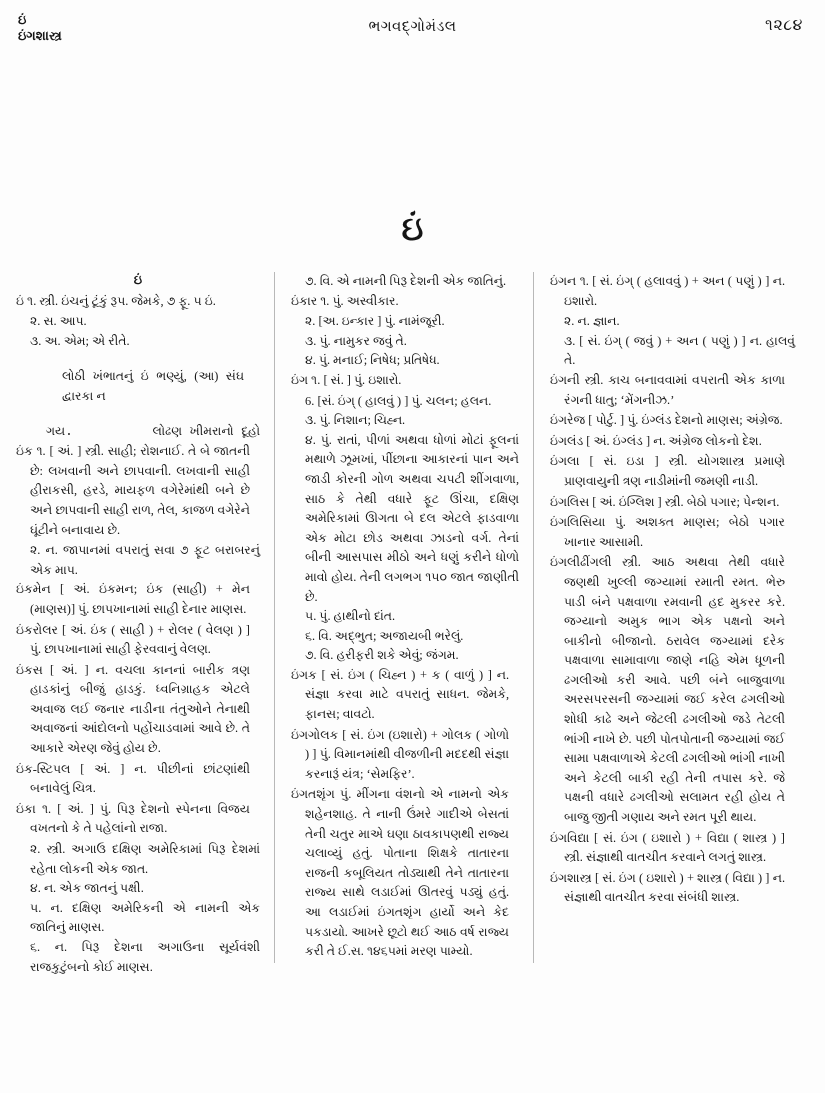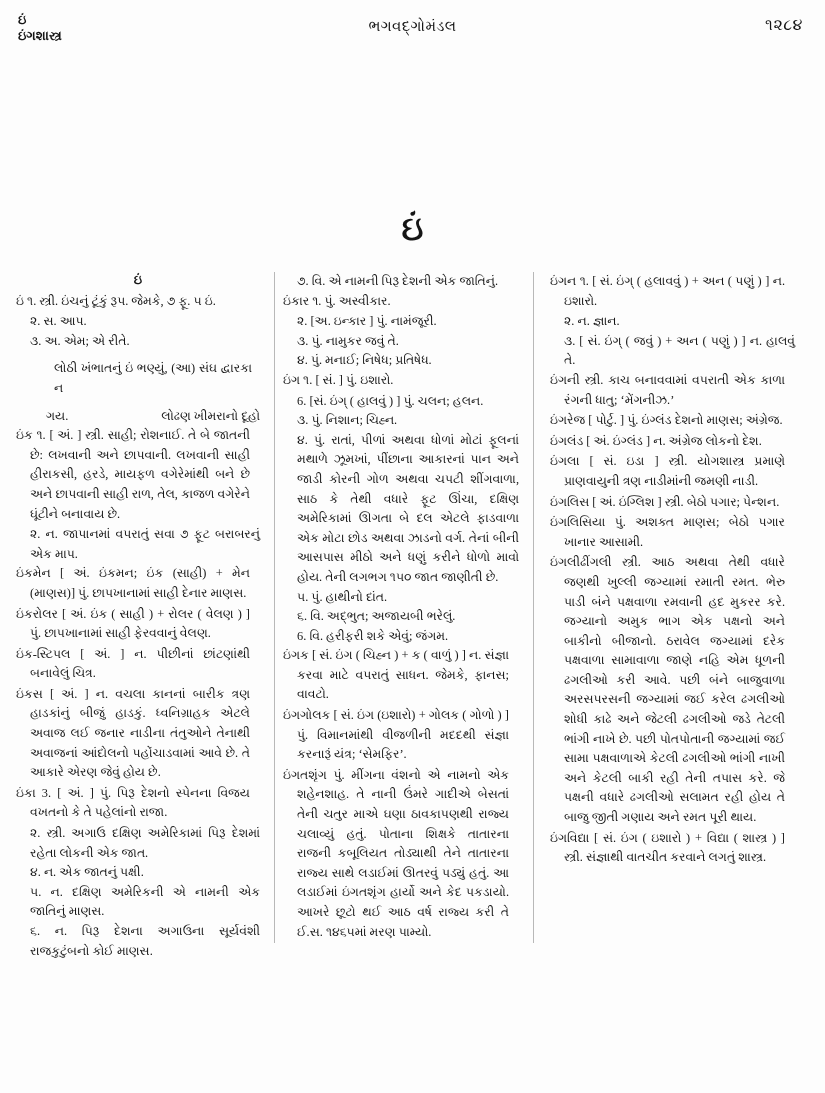--- a/index.html
+++ b/index.html
@@ -92,21 +92,20 @@
     font-size: 12.4px;
     line-height: 1.58;
     text-align: justify;
     text-justify: inter-word;
   }
   .col.col-1 { width: 274px; }
   .col.col-2 {
     width: 260px;
     border-left: 1px solid #b8b8b8;
     border-right: 1px solid #b8b8b8;
-    padding-left: 8px;
   }
   .col.col-3 { width: 275px; }
 
   .col-mark {
     text-align: center;
     font-size: 13px;
     font-weight: bold;
     margin: 0 0 4px 0;
     line-height: 1.2;
   }
@@ -125,25 +124,26 @@
     margin: 0;
     padding-left: 14px;
     text-indent: 0;
   }
   .sub-note {
     margin: 0;
     padding-left: 30px;
     text-indent: 0;
     display: flex;
     justify-content: space-between;
+    font-family: Liberation Mono, monospace;
   }
   .sub-note .sn-a { }
   .sub-note .sn-b { }
   .note-line {
-    margin: 8px;
+    margin: 16px;
     padding-left: 30px;
   }
 </style>
 </head>
 <body>
 
 <div class="page">
 
   <div class="running-head">
     <div class="head-left">
@@ -164,53 +164,54 @@
         <div class="sense">૩. અ. એમ; એ રીતે.</div>
         <div class="note-line">લોઠી ખંભાતનું ઇં ભણ્યું, (આ) સંઘ દ્વારકા ન</div>
         <div class="sub-note">
           <span class="sn-a">ગય.</span>
           <span class="sn-b">લોઢણ ખીમરાનો દૂહો</span>
         </div>
         <div class="entry hang">ઇંક ૧. [ અં. ] સ્ત્રી. સાહી; રોશનાઈ. તે બે જાતની છે: લખવાની અને છાપવાની. લખવાની સાહી હીરાકસી, હરડે, માયફળ વગેરેમાંથી બને છે અને છાપવાની સાહી રાળ, તેલ, કાજળ વગેરેને ઘૂંટીને બનાવાય છે.</div>
         <div class="sense">૨. ન. જાપાનમાં વપરાતું સવા ૭ ફૂટ બરાબરનું એક માપ.</div>
         <div class="entry hang">ઇંકમેન [ અં. ઇંકમન; ઇંક (સાહી) + મેન (માણસ)] પું. છાપખાનામાં સાહી દેનાર માણસ.</div>
         <div class="entry hang">ઇંકરોલર [ અં. ઇંક ( સાહી ) + રોલર ( વેલણ ) ] પું. છાપખાનામાં સાહી ફેરવવાનું વેલણ.</div>
+        <div class="entry hang">ઇંકસ [ અં. ] ન. વચલા કાનનાં બારીક ત્રણ હાડકાંનું બીજું હાડકું. ધ્વનિગ્રાહક એટલે અવાજ લઈ જનાર નાડીના તંતુઓને તેનાથી અવાજનાં આંદોલનો પહોંચાડવામાં આવે છે. તે આકારે એરણ જેવું હોય છે.</div>
         <div class="entry hang">ઇંક-સ્ટિપલ [ અં. ] ન. પીછીનાં છાંટણાંથી બનાવેલું ચિત્ર.</div>
-        <div class="entry hang">ઇંકસ [ અં. ] ન. વચલા કાનનાં બારીક ત્રણ હાડકાંનું બીજું હાડકું. ધ્વનિગ્રાહક એટલે અવાજ લઈ જનાર નાડીના તંતુઓને તેનાથી અવાજનાં આંદોલનો પહોંચાડવામાં આવે છે. તે આકારે એરણ જેવું હોય છે.</div>
-        <div class="entry hang">ઇંકા 3. [ અં. ] પું. પિરૂ દેશનો સ્પેનના વિજય વખતનો કે તે પહેલાંનો રાજા.</div>
+        <div class="entry hang">ઇંકા ૧. [ અં. ] પું. પિરૂ દેશનો સ્પેનના વિજય વખતનો કે તે પહેલાંનો રાજા.</div>
         <div class="sense">૨. સ્ત્રી. અગાઉ દક્ષિણ અમેરિકામાં પિરૂ દેશમાં રહેતા લોકની એક જાત.</div>
         <div class="sense">૪. ન. એક જાતનું પક્ષી.</div>
         <div class="sense">૫. ન. દક્ષિણ અમેરિકની એ નામની એક જાતિનું માણસ.</div>
         <div class="sense">૬. ન. પિરૂ દેશના અગાઉના સૂર્યવંશી રાજકુટુંબનો કોઈ માણસ.</div>
       </div>
     <div class="col col-2">
         <div class="sense">૭. વિ. એ નામની પિરૂ દેશની એક જાતિનું.</div>
         <div class="entry hang">ઇંકાર ૧. પું. અસ્વીકાર.</div>
         <div class="sense">૨. [અ. ઇન્કાર ] પું. નામંજૂરી.</div>
         <div class="sense">૩. પું. નામુકર જવું તે.</div>
         <div class="sense">૪. પું. મનાઈ; નિષેધ; પ્રતિષેધ.</div>
         <div class="entry hang">ઇંગ ૧. [ સં. ] પું. ઇશારો.</div>
         <div class="sense">6. [સં. ઇંગ્ ( હાલવું ) ] પું. ચલન; હલન.</div>
         <div class="sense">૩. પું. નિશાન; ચિહ્ન.</div>
         <div class="sense">૪. પું. રાતાં, પીળાં અથવા ધોળાં મોટાં ફૂલનાં મથાળે ઝૂમખાં, પીંછાના આકારનાં પાન અને જાડી કોરની ગોળ અથવા ચપટી શીંગવાળા, સાઠ કે તેથી વધારે ફૂટ ઊંચા, દક્ષિણ અમેરિકામાં ઊગતા બે દલ એટલે ફાડવાળા એક મોટા છોડ અથવા ઝાડનો વર્ગ. તેનાં બીની આસપાસ મીઠો અને ધણું કરીને ધોળો માવો હોય. તેની લગભગ ૧૫૦ જાત જાણીતી છે.</div>
         <div class="sense">૫. પું. હાથીનો દાંત.</div>
         <div class="sense">૬. વિ. અદ્ભુત; અજાયબી ભરેલું.</div>
-        <div class="sense">6. વિ. હરીફરી શકે એવું; જંગમ.</div>
+        <div class="sense">૭. વિ. હરીફરી શકે એવું; જંગમ.</div>
         <div class="entry hang">ઇંગક [ સં. ઇંગ ( ચિહ્ન ) + ક ( વાળું ) ] ન. સંજ્ઞા કરવા માટે વપરાતું સાધન. જેમકે, ફાનસ; વાવટો.</div>
         <div class="entry hang">ઇંગગોલક [ સં. ઇંગ (ઇશારો) + ગોલક ( ગોળો ) ] પું. વિમાનમાંથી વીજળીની મદદથી સંજ્ઞા કરનારૂં યંત્ર; ‘સેમફિર’.</div>
         <div class="entry hang">ઇંગતશૃંગ પું. મીંગના વંશનો એ નામનો એક શહેનશાહ. તે નાની ઉંમરે ગાદીએ બેસતાં તેની ચતુર માએ ઘણા ઠાવકાપણથી રાજ્ય ચલાવ્યું હતું. પોતાના શિક્ષકે તાતારના રાજની કબૂલિયત તોડ્યાથી તેને તાતારના રાજ્ય સાથે લડાઈમાં ઊતરવું પડ્યું હતું. આ લડાઈમાં ઇંગતશૃંગ હાર્યો અને કેદ પકડાયો. આખરે છૂટો થઈ આઠ વર્ષ રાજ્ય કરી તે ઈ.સ. ૧૪૬૫માં મરણ પામ્યો.</div>
       </div>
     <div class="col col-3">
         <div class="entry hang">ઇંગન ૧. [ સં. ઇંગ્ ( હલાવવું ) + અન ( પણું ) ] ન. ઇશારો.</div>
         <div class="sense">૨. ન. જ્ઞાન.</div>
         <div class="sense">૩. [ સં. ઇંગ્ ( જવું ) + અન ( પણું ) ] ન. હાલવું તે.</div>
         <div class="entry hang">ઇંગની સ્ત્રી. કાચ બનાવવામાં વપરાતી એક કાળા રંગની ધાતુ; ‘મેંગનીઝ.’</div>
         <div class="entry hang">ઇંગરેજ [ પોર્ટુ. ] પું. ઇંગ્લંડ દેશનો માણસ; અંગ્રેજ.</div>
         <div class="entry hang">ઇંગલંડ [ અં. ઇંગ્લંડ ] ન. અંગ્રેજ લોકનો દેશ.</div>
         <div class="entry hang">ઇંગલા [ સં. ઇડા ] સ્ત્રી. યોગશાસ્ત્ર પ્રમાણે પ્રાણવાયુની ત્રણ નાડીમાંની જમણી નાડી.</div>
         <div class="entry hang">ઇંગલિસ [ અં. ઇંગ્લિશ ] સ્ત્રી. બેઠો પગાર; પેન્શન.</div>
         <div class="entry hang">ઇંગલિસિયા પું. અશક્ત માણસ; બેઠો પગાર ખાનાર આસામી.</div>
         <div class="entry hang">ઇંગલીઢીંગલી સ્ત્રી. આઠ અથવા તેથી વધારે જણથી ખુલ્લી જગ્યામાં રમાતી રમત. ભેરુ પાડી બંને પક્ષવાળા રમવાની હદ મુકરર કરે. જગ્યાનો અમુક ભાગ એક પક્ષનો અને બાકીનો બીજાનો. ઠરાવેલ જગ્યામાં દરેક પક્ષવાળા સામાવાળા જાણે નહિ એમ ધૂળની ઢગલીઓ કરી આવે. પછી બંને બાજુવાળા અરસપરસની જગ્યામાં જઈ કરેલ ઢગલીઓ શોધી કાઢે અને જેટલી ઢગલીઓ જડે તેટલી ભાંગી નાખે છે. પછી પોતપોતાની જગ્યામાં જઈ સામા પક્ષવાળાએ કેટલી ઢગલીઓ ભાંગી નાખી અને કેટલી બાકી રહી તેની તપાસ કરે. જે પક્ષની વધારે ઢગલીઓ સલામત રહી હોય તે બાજુ જીતી ગણાય અને રમત પૂરી થાય.</div>
         <div class="entry hang">ઇંગવિદ્યા [ સં. ઇંગ ( ઇશારો ) + વિદ્યા ( શાસ્ત્ર ) ] સ્ત્રી. સંજ્ઞાથી વાતચીત કરવાને લગતું શાસ્ત્ર.</div>
+        <div class="entry hang">ઇંગશાસ્ત્ર [ સં. ઇંગ ( ઇશારો ) + શાસ્ત્ર ( વિદ્યા ) ] ન. સંજ્ઞાથી વાતચીત કરવા સંબંધી શાસ્ત્ર.</div>
       </div>
   </div>
 
 </div>
 
 </body></html>

